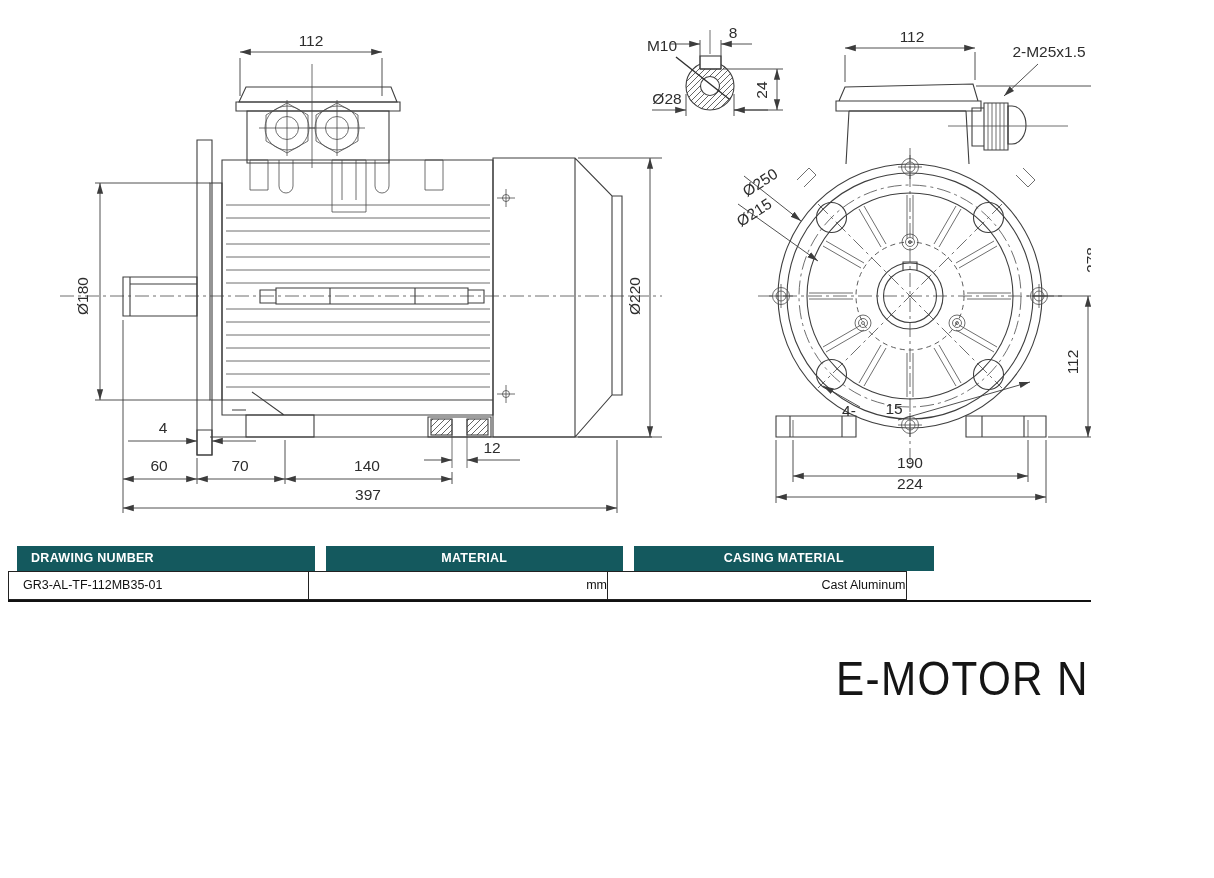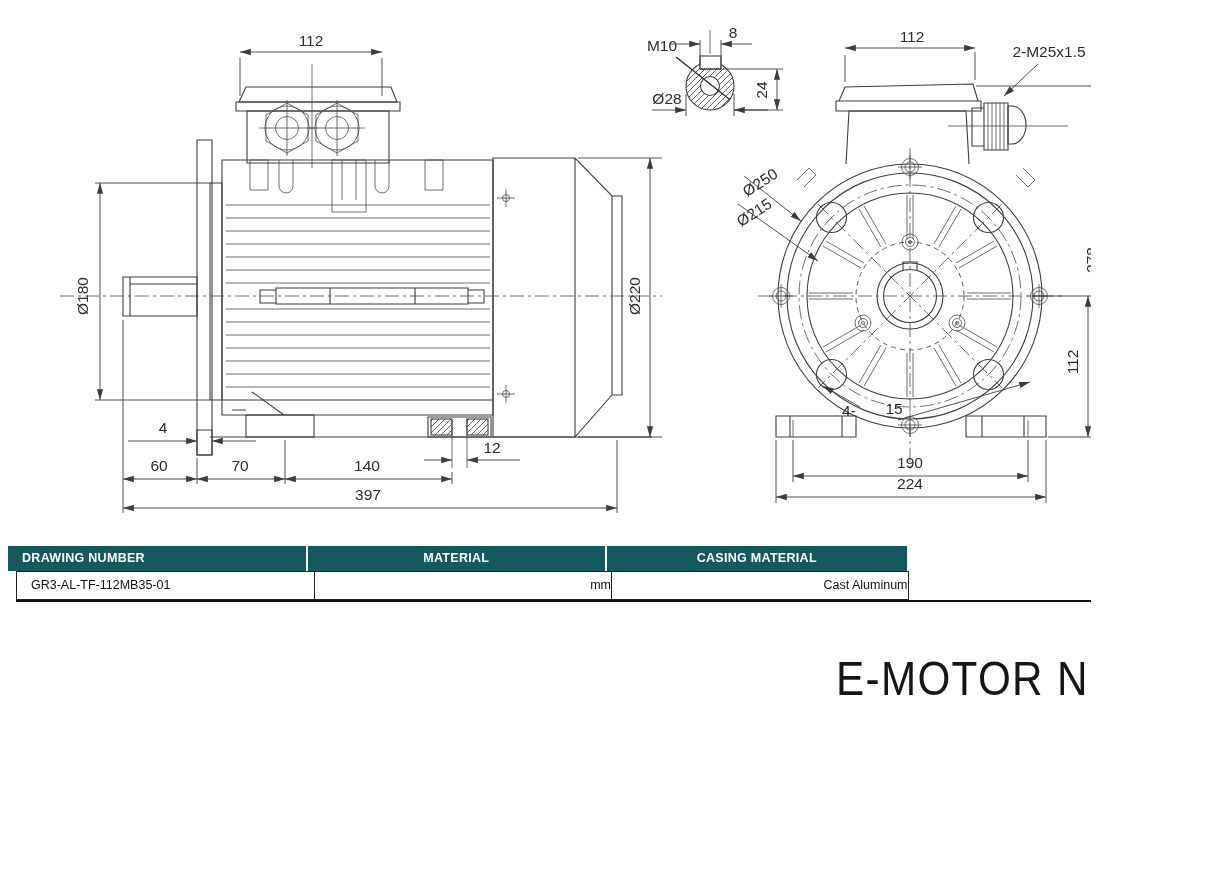--- a/index.html
+++ b/index.html
@@ -13,24 +13,24 @@
   .dim{stroke:#3c3c3c;stroke-width:0.9;fill:none;}
   .dimtxt{font:15.5px "Liberation Sans",sans-serif;fill:#2d2d2d;}
   .hatchfill{fill:url(#hatch);stroke:#3f3f3f;stroke-width:1.1;}
   .whitefill{fill:#ffffff;stroke:#3f3f3f;stroke-width:1.1;}
   .solidleader{stroke:#2f2f2f;stroke-width:1.4;fill:none;}
 
   .dtable{position:absolute;left:8px;top:546px;width:1198px;}
   .thead{display:flex;}
   .th{box-sizing:border-box;width:25%;background:#14595E;color:#fff;font-weight:700;
       font-size:12.5px;letter-spacing:.3px;padding:5px 0 6px 0;text-align:center;
-      border-right:2px solid #fff;}
+      border-right:2px solid #fff;margin-left:9px;}
   .th:last-child{border-right:none;}
   .th-left{text-align:left;padding-left:14px;}
-  .tbody{display:flex;border-bottom:2.5px solid #111;margin-left:8px;}
+  .tbody{display:flex;border-bottom:2.5px solid #111;}
   .td{box-sizing:border-box;width:25%;font-size:12.5px;color:#111;text-align:right;
       padding:6px 0 7px 0;border:1px solid #222;border-right:none;}
   .td:last-child{border-right:1px solid #222;}
   .td-left{text-align:left;padding-left:14px;}
 
   .logo{position:absolute;left:836px;top:655px;white-space:nowrap;color:#151515;
         font-size:48px;font-weight:400;letter-spacing:1.5px;
         transform:scaleX(.88);transform-origin:left top;
         display:flex;align-items:flex-end;line-height:1;}
   .logo .tipi{margin:0 1px;}

